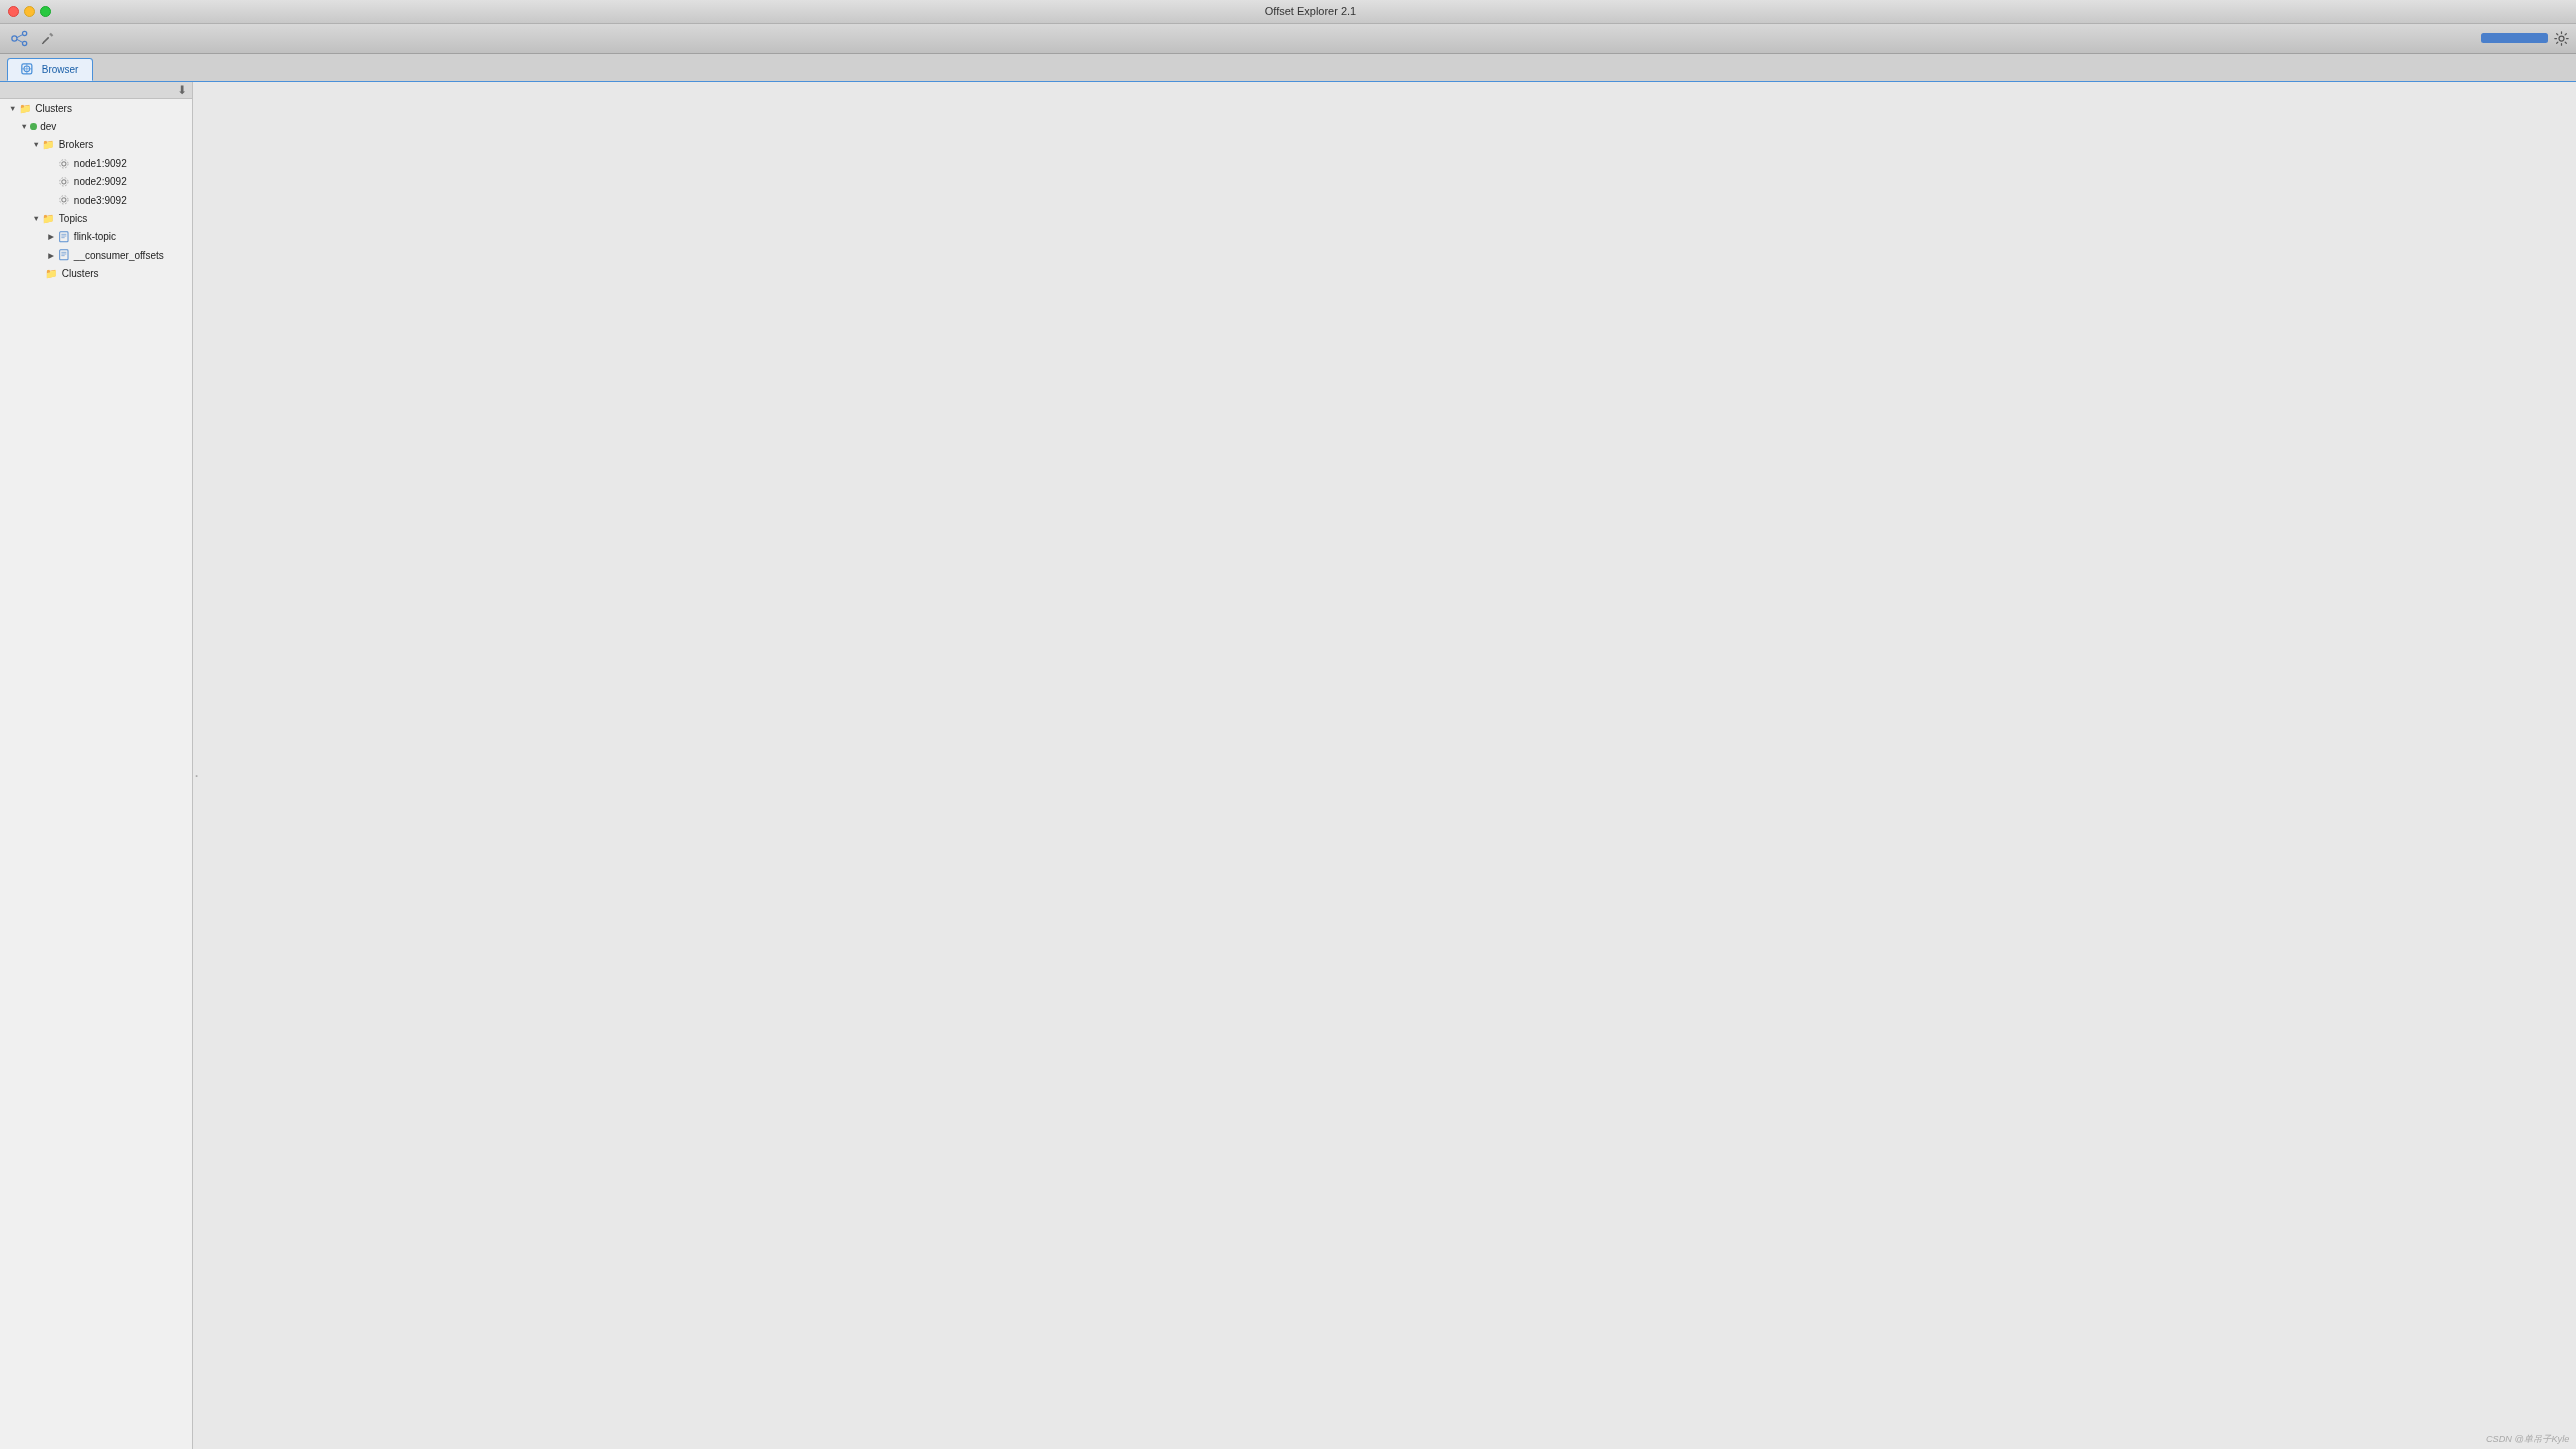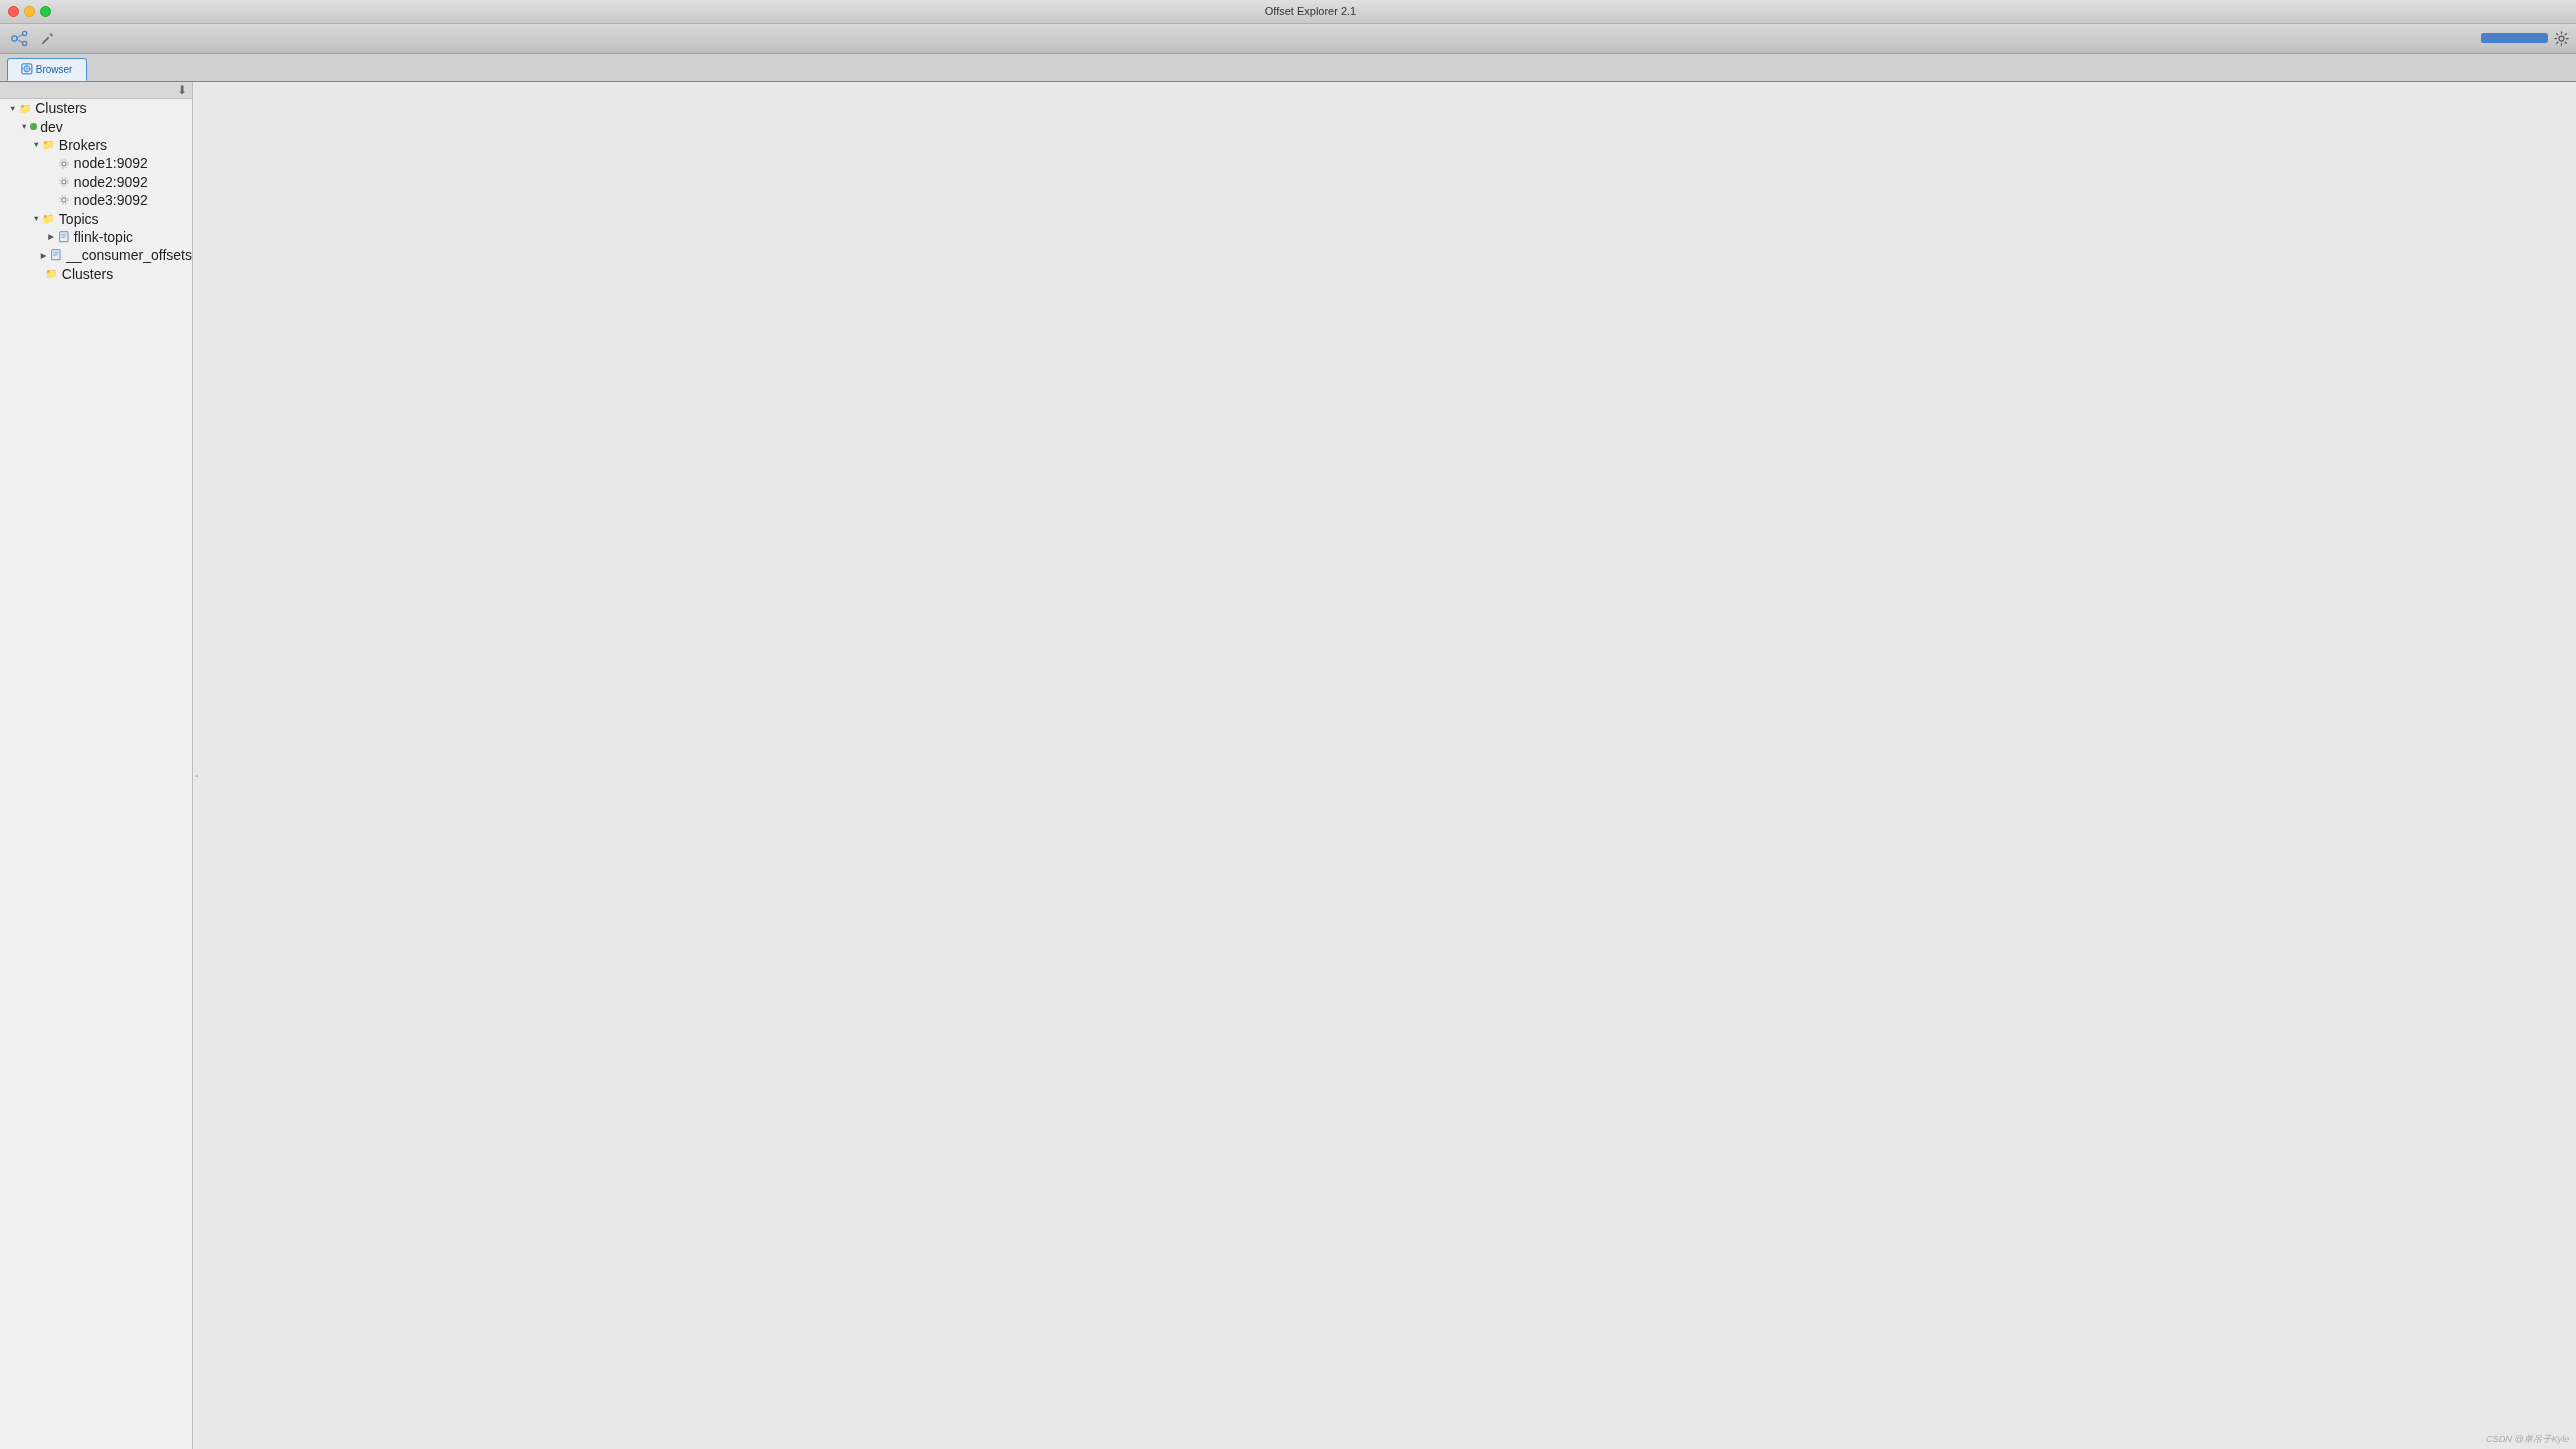--- a/index.html
+++ b/index.html
@@ -105,21 +105,21 @@
       padding: 0 0;
       border-bottom: 1.7px solid #4a90d9;
       flex-shrink: 0;
     }
 
     .tab {
       height: 23.5px;
       padding: 0 13.4px;
       display: flex;
       align-items: center;
-      gap: 3px;
+      gap: 9px;
       cursor: pointer;
       border-radius: 3.4px 3.4px 0 0;
       border: 0.8px solid #a0a0a0;
       border-bottom: none;
       margin-left: 6.7px;
       font-size: 10px;
       color: #333;
     }
 
     .tab.active {
@@ -212,21 +212,21 @@
       font-size: 9.2px;
       color: #5a8fd0;
     }
 
     .broker-icon {
       font-size: 9.2px;
       color: #888;
     }
 
     .tree-label {
-      font-size: 14px;
+      font-size: 10px;
       color: #222;
     }
 
     
     .resizer {
       width: 4.2px;
       background: transparent;
       cursor: col-resize;
       position: relative;
     }

